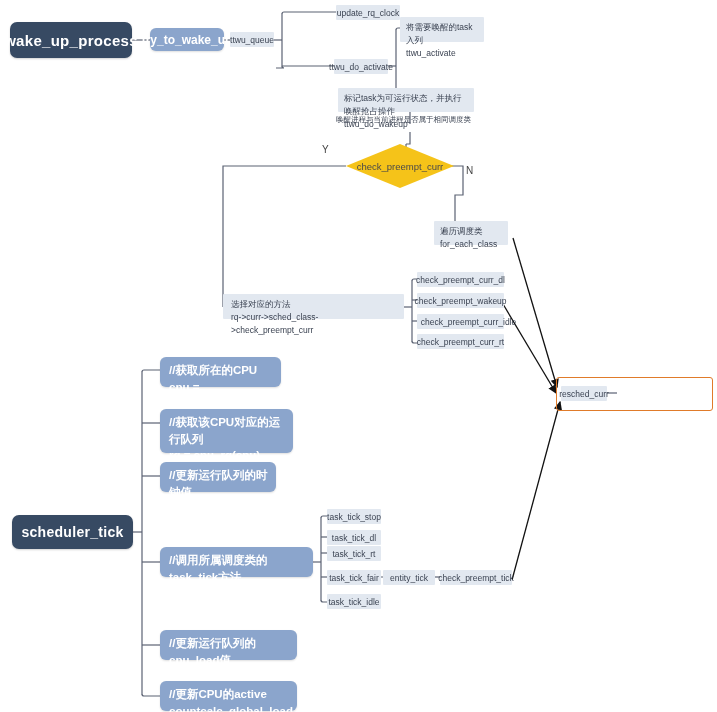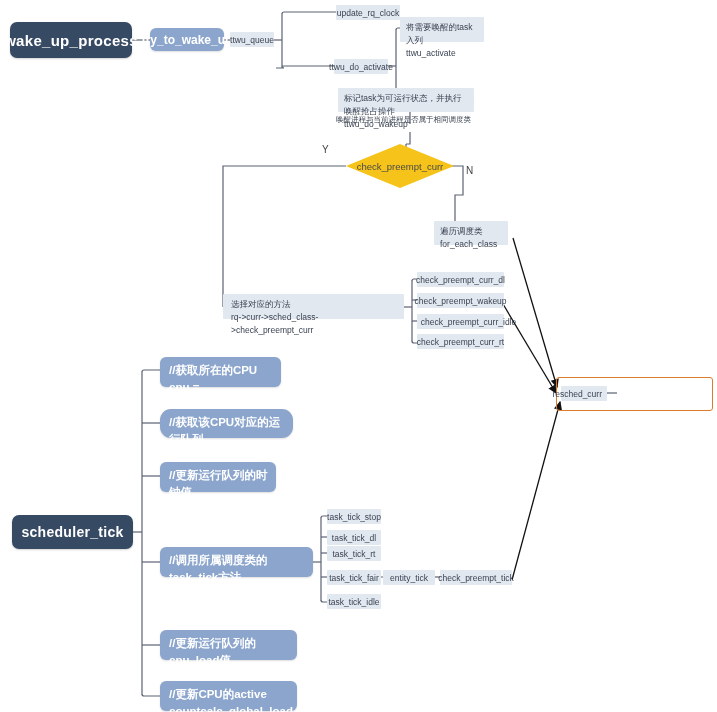--- a/index.html
+++ b/index.html
@@ -228,33 +228,33 @@
     <span>check_preempt_wakeup</span>
   </div>
   <div class="node lite" style="left:417px;top:314px;width:87px;height:15px;padding-left:21px;">
     <span>check_preempt_curr_idle</span>
   </div>
   <div class="node lite" style="left:417px;top:334px;width:87px;height:15px;">
     <span>check_preempt_curr_rt</span>
   </div>
 
   <div class="callout" style="left:556px;top:377px;width:155px;height:32px;"></div>
-  <div class="node lite" style="left:561px;top:386px;width:46px;height:15px;justify-content:flex-end;">
+  <div class="node lite" style="left:561px;top:386px;width:46px;height:15px;">
     <span>resched_curr</span>
   </div>
 
   <div class="node root" style="left:12px;top:515px;width:121px;height:34px;font-size:14px;">
     <span>scheduler_tick</span>
   </div>
 
   <div class="node blue multiline" style="left:160px;top:357px;width:121px;height:30px;">
     <div>//获取所在的CPU</div>
     <div>cpu = smp_processor_id</div>
   </div>
-  <div class="node blue multiline" style="left:160px;top:409px;width:133px;height:29px;border-radius:11px;">
+  <div class="node blue multiline" style="left:160px;top:409px;width:133px;height:44px;">
     <div>//获取该CPU对应的运行队列</div>
     <div>rq = cpu_rq(cpu)</div>
   </div>
   <div class="node blue multiline" style="left:160px;top:547px;width:153px;height:30px;">
     <div>//调用所属调度类的task_tick方法</div>
     <div>curr-&gt;sched_class-&gt;task_tick</div>
   </div>
   <div class="node blue multiline" style="left:160px;top:462px;width:116px;height:30px;">
     <div>//更新运行队列的时钟值</div>
     <div>update_rq_clock(rq)</div>

